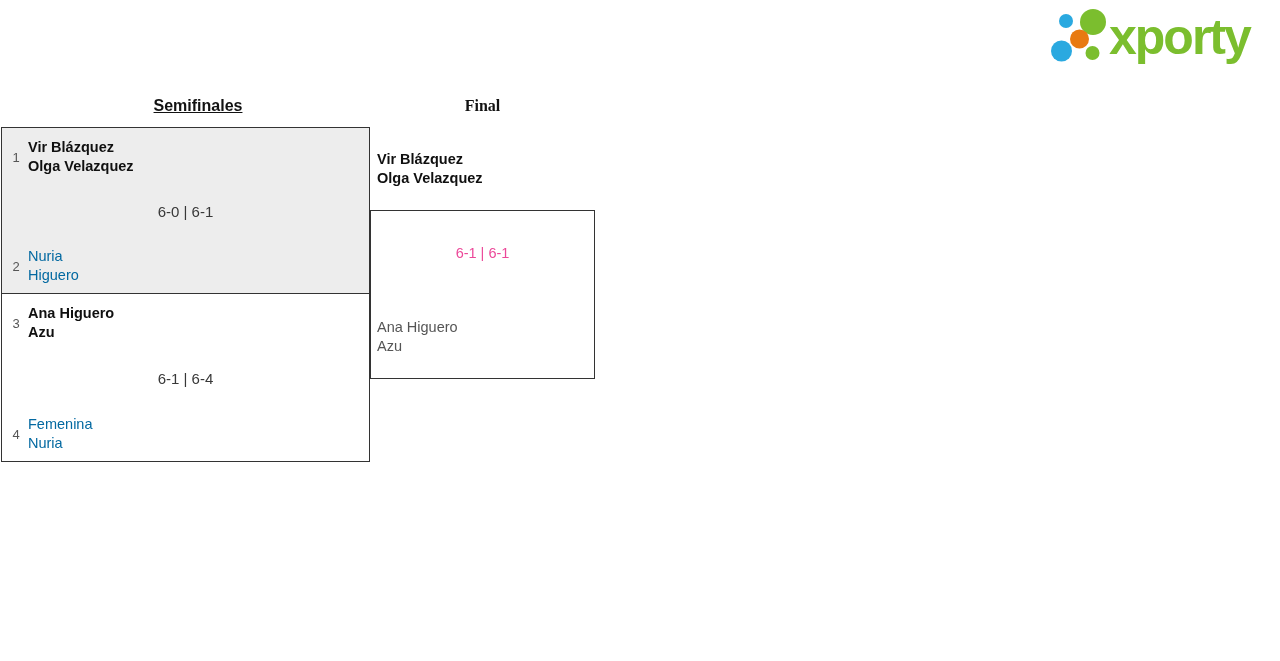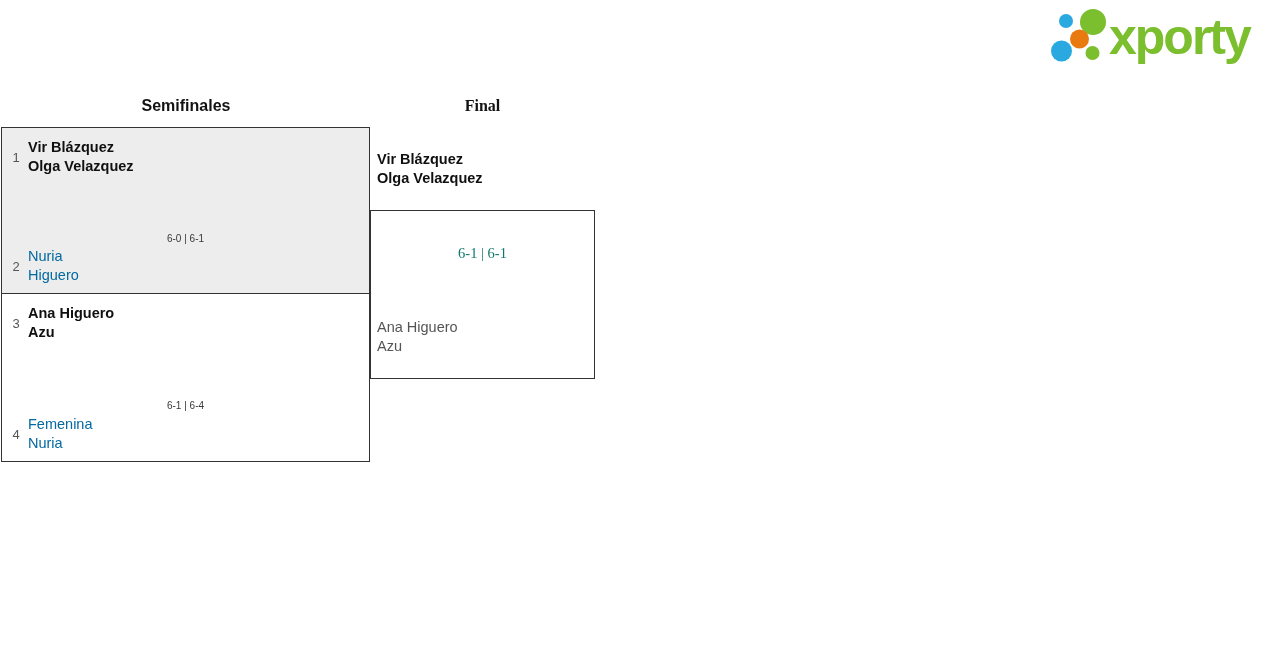--- a/index.html
+++ b/index.html
@@ -20,49 +20,49 @@
   .logo text {
     font-family:"Liberation Sans", sans-serif; font-weight:800;
     letter-spacing:-2px;
   }
 
   
   .col-header {
     position:absolute; top:97px; font-size:16px; font-weight:700;
     color:#121212; text-align:center;
   }
-  .col-header.semis { left:2px;   width:368px; }
+  .col-header.semis { left:14px;   width:368px;text-decoration:underline; }
   .col-header.final { left:370px; width:225px;font-family:Liberation Serif, serif; }
 
   
   .match { position:absolute; box-sizing:border-box; border:1px solid #333333; }
   .sf1 { left:1px;   top:127px; width:369px; height:167px; background:#ededed; }
   .sf2 { left:1px;   top:293px; width:369px; height:169px; background:#ffffff; }
   .final-box { left:370px; top:210px; width:225px; height:169px; background:transparent; }
 
   .team { position:absolute; left:2px; display:flex; align-items:center; }
   .team.top    { top:10px; }
   .team.bottom { bottom:8px; }
   .seed { width:24px; flex:none; text-align:center; font-size:13px; color:#555555; }
   .names { font-size:14.5px; line-height:19px; color:#0369a1; font-weight:400; }
   .team.winner .names { font-weight:700; color:#101010; }
 
   .score {
     position:absolute; left:0; width:100%; text-align:center;
-    font-size:10px; color:#383838;margin-top:27px;
+    font-size:15px; color:#383838;
   }
   .match .score { top:50%; transform:translateY(-50%); }
 
   
   .final-team { position:absolute; left:377px; font-size:14.5px; line-height:19px; }
   .final-team.t1 { top:150px; font-weight:700; color:#101010; }
   .final-team.t2 { top:318px; font-weight:400; color:#555555; }
   .final-score {
     position:absolute; left:370px; width:225px; top:245px; text-align:center;
-    font-size:14.5px; color:#0f766e;font-family:Liberation Serif, serif;
+    font-size:14.5px; color:#ec4899;
   }
 </style>
 </head>
 <body>
 
 <div class="canvas">
 
   <div class="title-block">
   </div>
 

